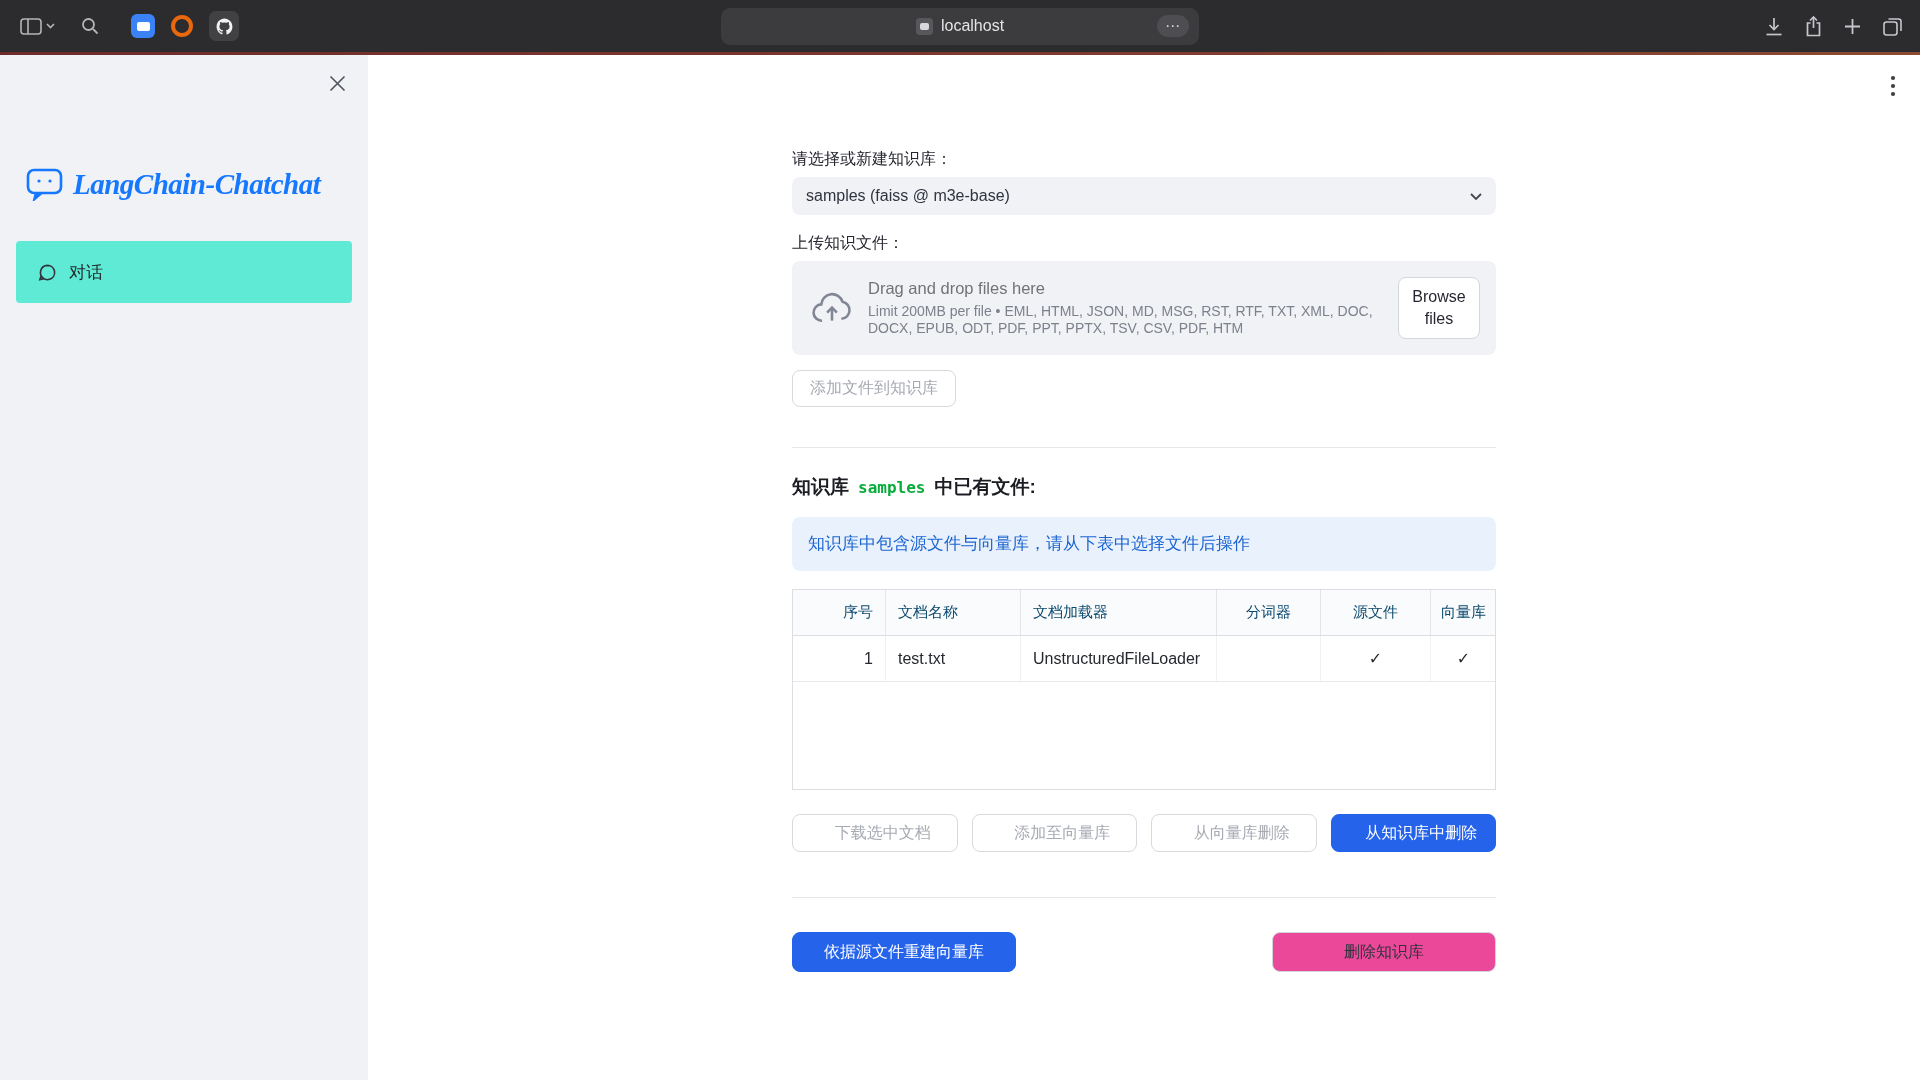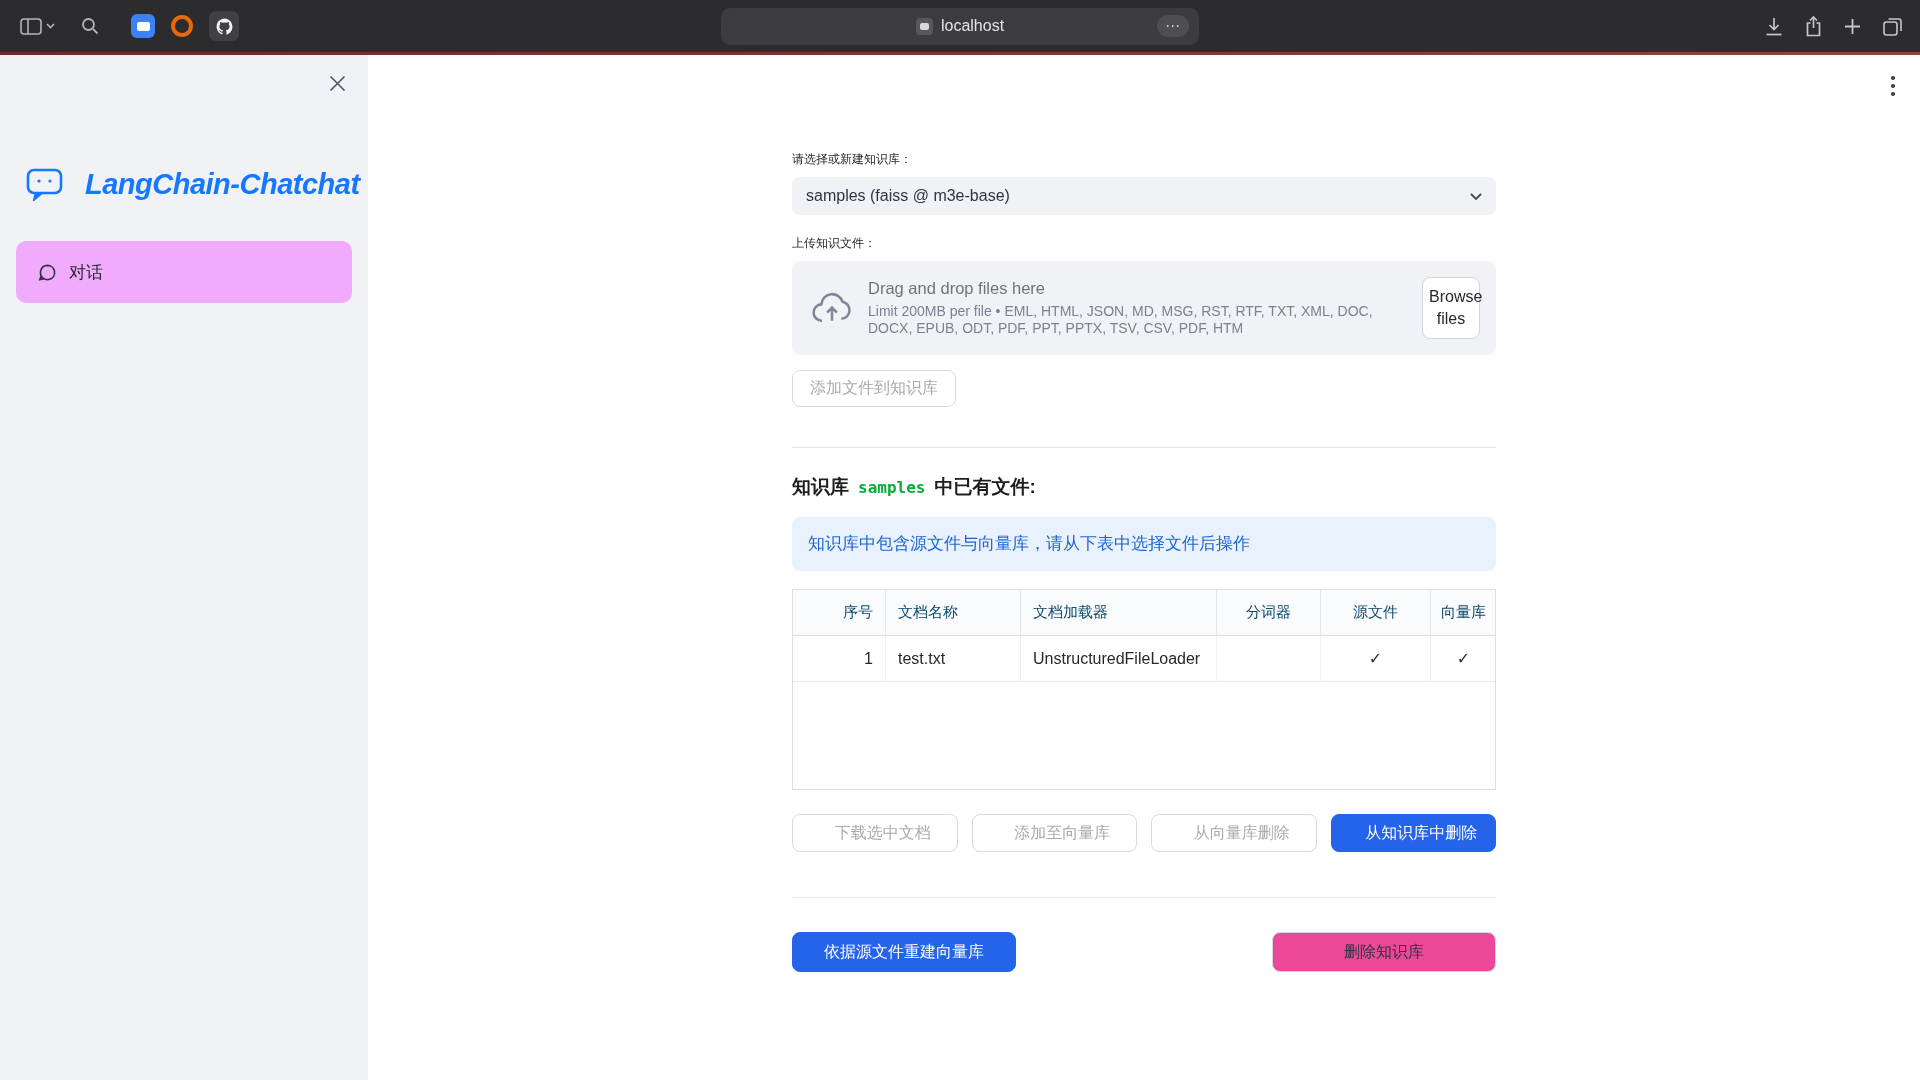--- a/index.html
+++ b/index.html
@@ -25,44 +25,44 @@
     color:#d6d6da; font-size:15px; display:flex; align-items:center; justify-content:center; letter-spacing:1px; }
   .chrome-right { position:absolute; right:18px; display:flex; align-items:center; gap:22px; }
 
   
   .decoration { height:3px; width:100%; background:linear-gradient(90deg,#6f2b2b,#7e3a2e 55%,#8a4a33); }
 
   
   .app { display:flex; height:1025px; }
   .sidebar { width:368px; background:#f0f2f6; position:relative; flex:none; }
   .close-btn { position:absolute; top:20px; right:22px; background:none; border:none; cursor:pointer; }
-  .logo { display:flex; align-items:center; gap:22px; margin:112px 20px 0 26px; }
+  .logo { display:flex; align-items:center; gap:10px; margin:112px 20px 0 26px;font-family:Liberation Serif, serif; }
   .logo-text { font-size:29px; font-weight:700; font-style:italic; color:#1677ff; letter-spacing:-0.5px; white-space:nowrap; }
-  .nav-card { background:#f0abfc; border-radius:10px; margin:40px 16px 0 16px; padding:8px; display:flex; flex-direction:column; gap:16px; }
+  .nav-card { background:#5eead4; border-radius:4px; margin:40px 16px 0 16px; padding:8px; display:flex; flex-direction:column; gap:16px; }
   .nav-item { height:46px; border-radius:8px; display:flex; align-items:center; gap:12px; padding:0 14px;
     font-size:17px; color:#1f2329; cursor:pointer; }
   .nav-item.active { background:#2563eb; color:#fff; }
 
   .main { flex:1; position:relative; background:#fff; }
   .kebab { position:absolute; top:16px; right:20px; background:none; border:none; cursor:pointer; padding:4px; }
 
   .content { width:704px; margin:0 auto; padding-top:94px; }
-  .field-label { font-size:12px; line-height:20px; margin-bottom:8px; color:#262730; }
+  .field-label { font-size:16px; line-height:20px; margin-bottom:8px; color:#262730; }
 
   .selectbox { height:38px; background:#f0f2f6; border-radius:8px; display:flex; align-items:center;
     padding:0 40px 0 14px; font-size:16px; position:relative; cursor:pointer; margin-bottom:18px; }
   .selectbox .chev { position:absolute; right:12px; top:8px; }
 
   .dropzone { background:#f0f2f6; border-radius:8px; height:94px; display:flex; align-items:center;
     padding:0 16px 0 18px; gap:14px; cursor:pointer; }
   .dz-text { flex:1; }
   .dz-title { font-size:16.5px; color:#737373; margin-bottom:5px; }
   .dz-hint { font-size:14px; line-height:17px; color:#7d818c; }
   .btn { font-size:16px; border-radius:8px; cursor:pointer; font-family:inherit; }
-  .btn.browse { width:58px; padding:8px 6px; background:#fff; border:1px solid #d2d6dd; color:#262730; line-height:1.35; }
+  .btn.browse { width:82px; padding:8px 6px; background:#fff; border:1px solid #d2d6dd; color:#262730; line-height:1.35; }
   .btn.secondary { background:#ec4899; border:1px solid #d2d6dd; color:#31333f; }
   .btn.disabled { background:#fff; border:1px solid #d7d9de; color:#a6aab2; cursor:default; }
   .btn.addfiles { margin-top:15px; height:37px; padding:0 17px; }
 
   .divider { border:none; border-top:1px solid #e6e6e9; margin-top:40px; }
   .divider.d2 { margin-top:45px; }
 
   .files-heading { margin-top:26px; font-size:19px; font-weight:700; color:#1b1d23; display:flex; align-items:baseline; }
   .kb-code { font-family:"DejaVu Sans Mono","Liberation Mono",monospace; font-size:16px; font-weight:600;
     color:#09ab3b; margin:0 9px; }

